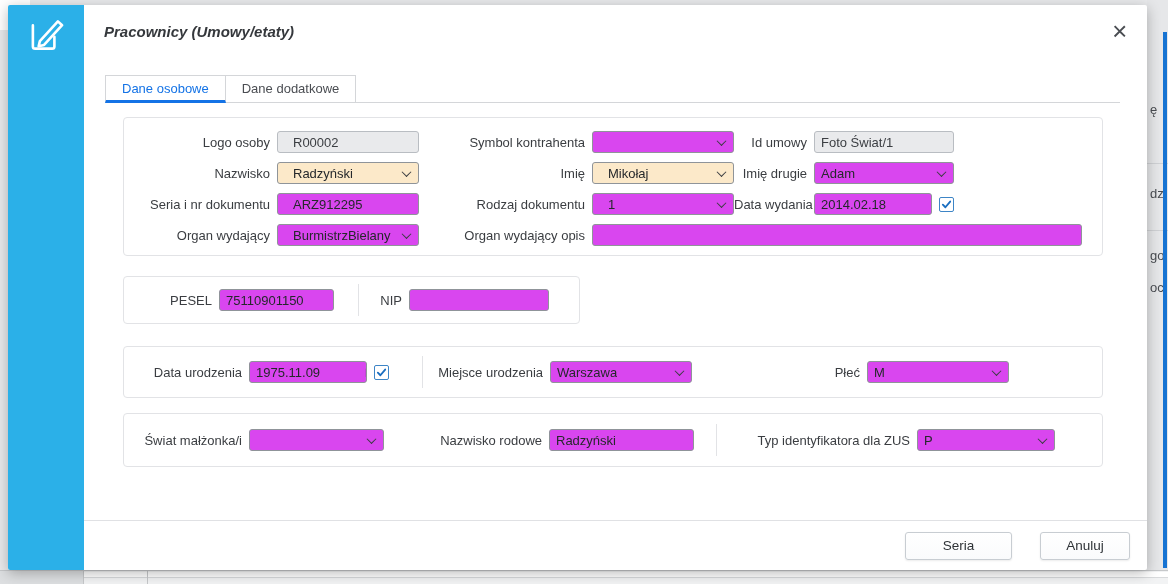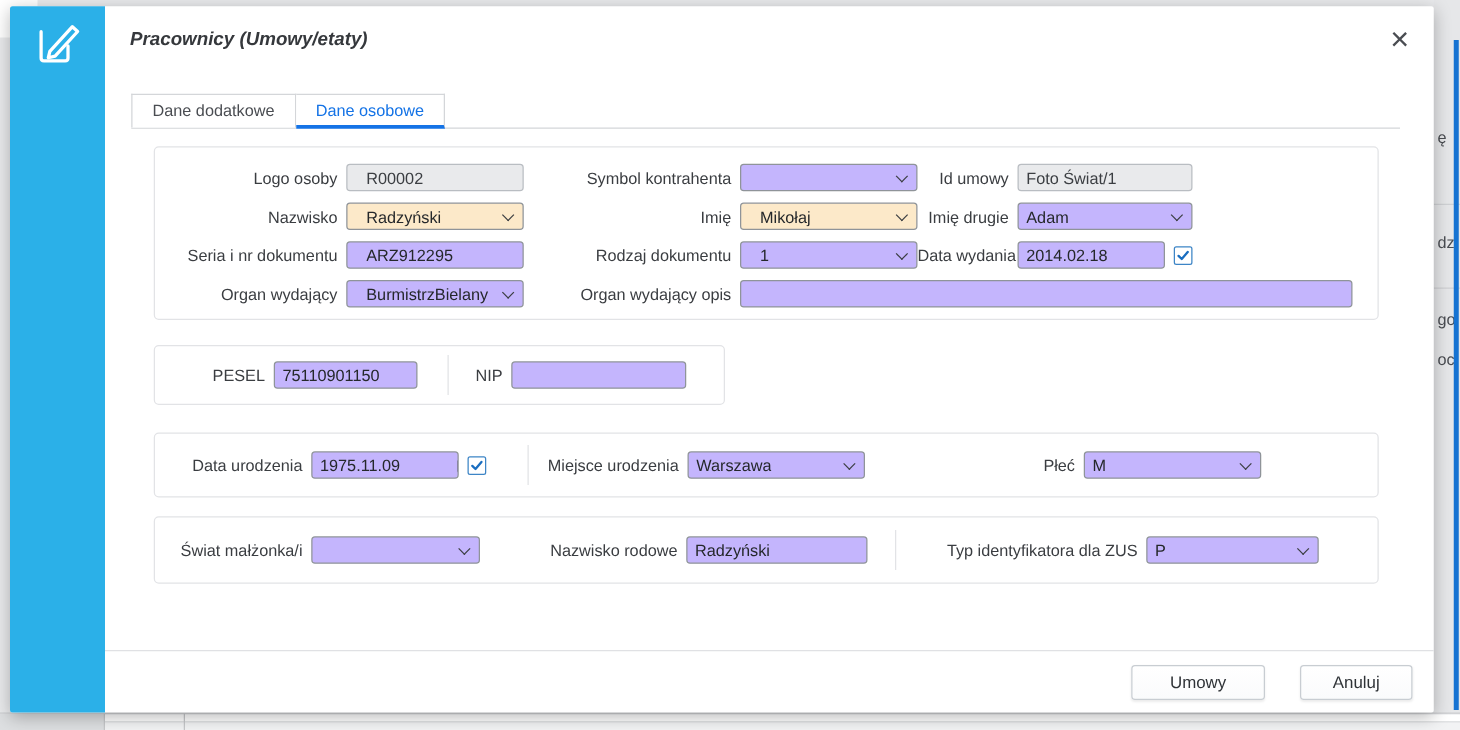--- a/index.html
+++ b/index.html
@@ -57,21 +57,21 @@
   .p1{margin-bottom:20px;}
   .p2{width:457px;padding:12px 0;margin-bottom:22px;}
   .p3{padding:14px 0;margin-bottom:15px;}
   .p4{padding:15px 0;}
 
   .row{display:flex;align-items:center;margin-bottom:9px;height:22px;}
   .row:last-child{margin-bottom:0;}
 
   .lbl{font-size:13px;color:#3a3d41;text-align:right;padding-right:7px;white-space:nowrap;overflow:hidden;}
   .ctl{
-    height:22px;border:1px solid #8f9499;border-radius:3px;background:#c4b5fd;
+    height:22px;border:1px solid #8f9499;border-radius:3px;background:#d946ef;
     font-size:13px;color:#25282b;display:flex;align-items:center;
     padding:0 6px;font-family:inherit;white-space:nowrap;overflow:hidden;
   }
   input.ctl{display:inline-block;line-height:20px;}
   .ro{background:var(--readonly_bg);border-color:#b9bdc2;color:#3b3e42;}
   .hl{background:var(--highlight);}
   .dd{justify-content:space-between;cursor:pointer;padding-right:8px;}
   .dd .val{overflow:hidden;white-space:nowrap;}
   .chev{width:7px;height:7px;border-right:1.6px solid #3a3d41;border-bottom:1.6px solid #3a3d41;transform:rotate(45deg) translate(-1px,-1px);flex:0 0 auto;margin-left:6px;}
   .date{justify-content:space-between;cursor:pointer;padding-right:17px;gap:40px;}
@@ -134,22 +134,22 @@
   </div>
 
   <div class="content">
 
     <div class="titlebar">
       <div class="title">Pracownicy (Umowy/etaty)</div>
       <div class="close">×</div>
     </div>
 
     <div class="tabs">
+      <div class="tab active">Dane osobowe</div>
       <div class="tab">Dane dodatkowe</div>
-      <div class="tab active">Dane osobowe</div>
     </div>
 
     <div class="body">
 
       <div class="panel p1">
 
         <div class="row">
           <div class="lbl w-l1">Logo osoby</div>
           <div class="ctl ro w-c1">R00002</div>
           <div class="lbl w-l2">Symbol kontrahenta</div>
@@ -275,18 +275,18 @@
           <div class="ctl dd w-zd">
             <span class="val">P</span>
             <span class="chev"></span>
           </div>
         </div>
       </div>
 
     </div>
 
     <div class="footer">
-      <button class="btn btn-save">Umowy</button>
+      <button class="btn btn-save">Seria</button>
       <button class="btn btn-cancel">Anuluj</button>
     </div>
 
   </div>
 </div>
 
 </body></html>

